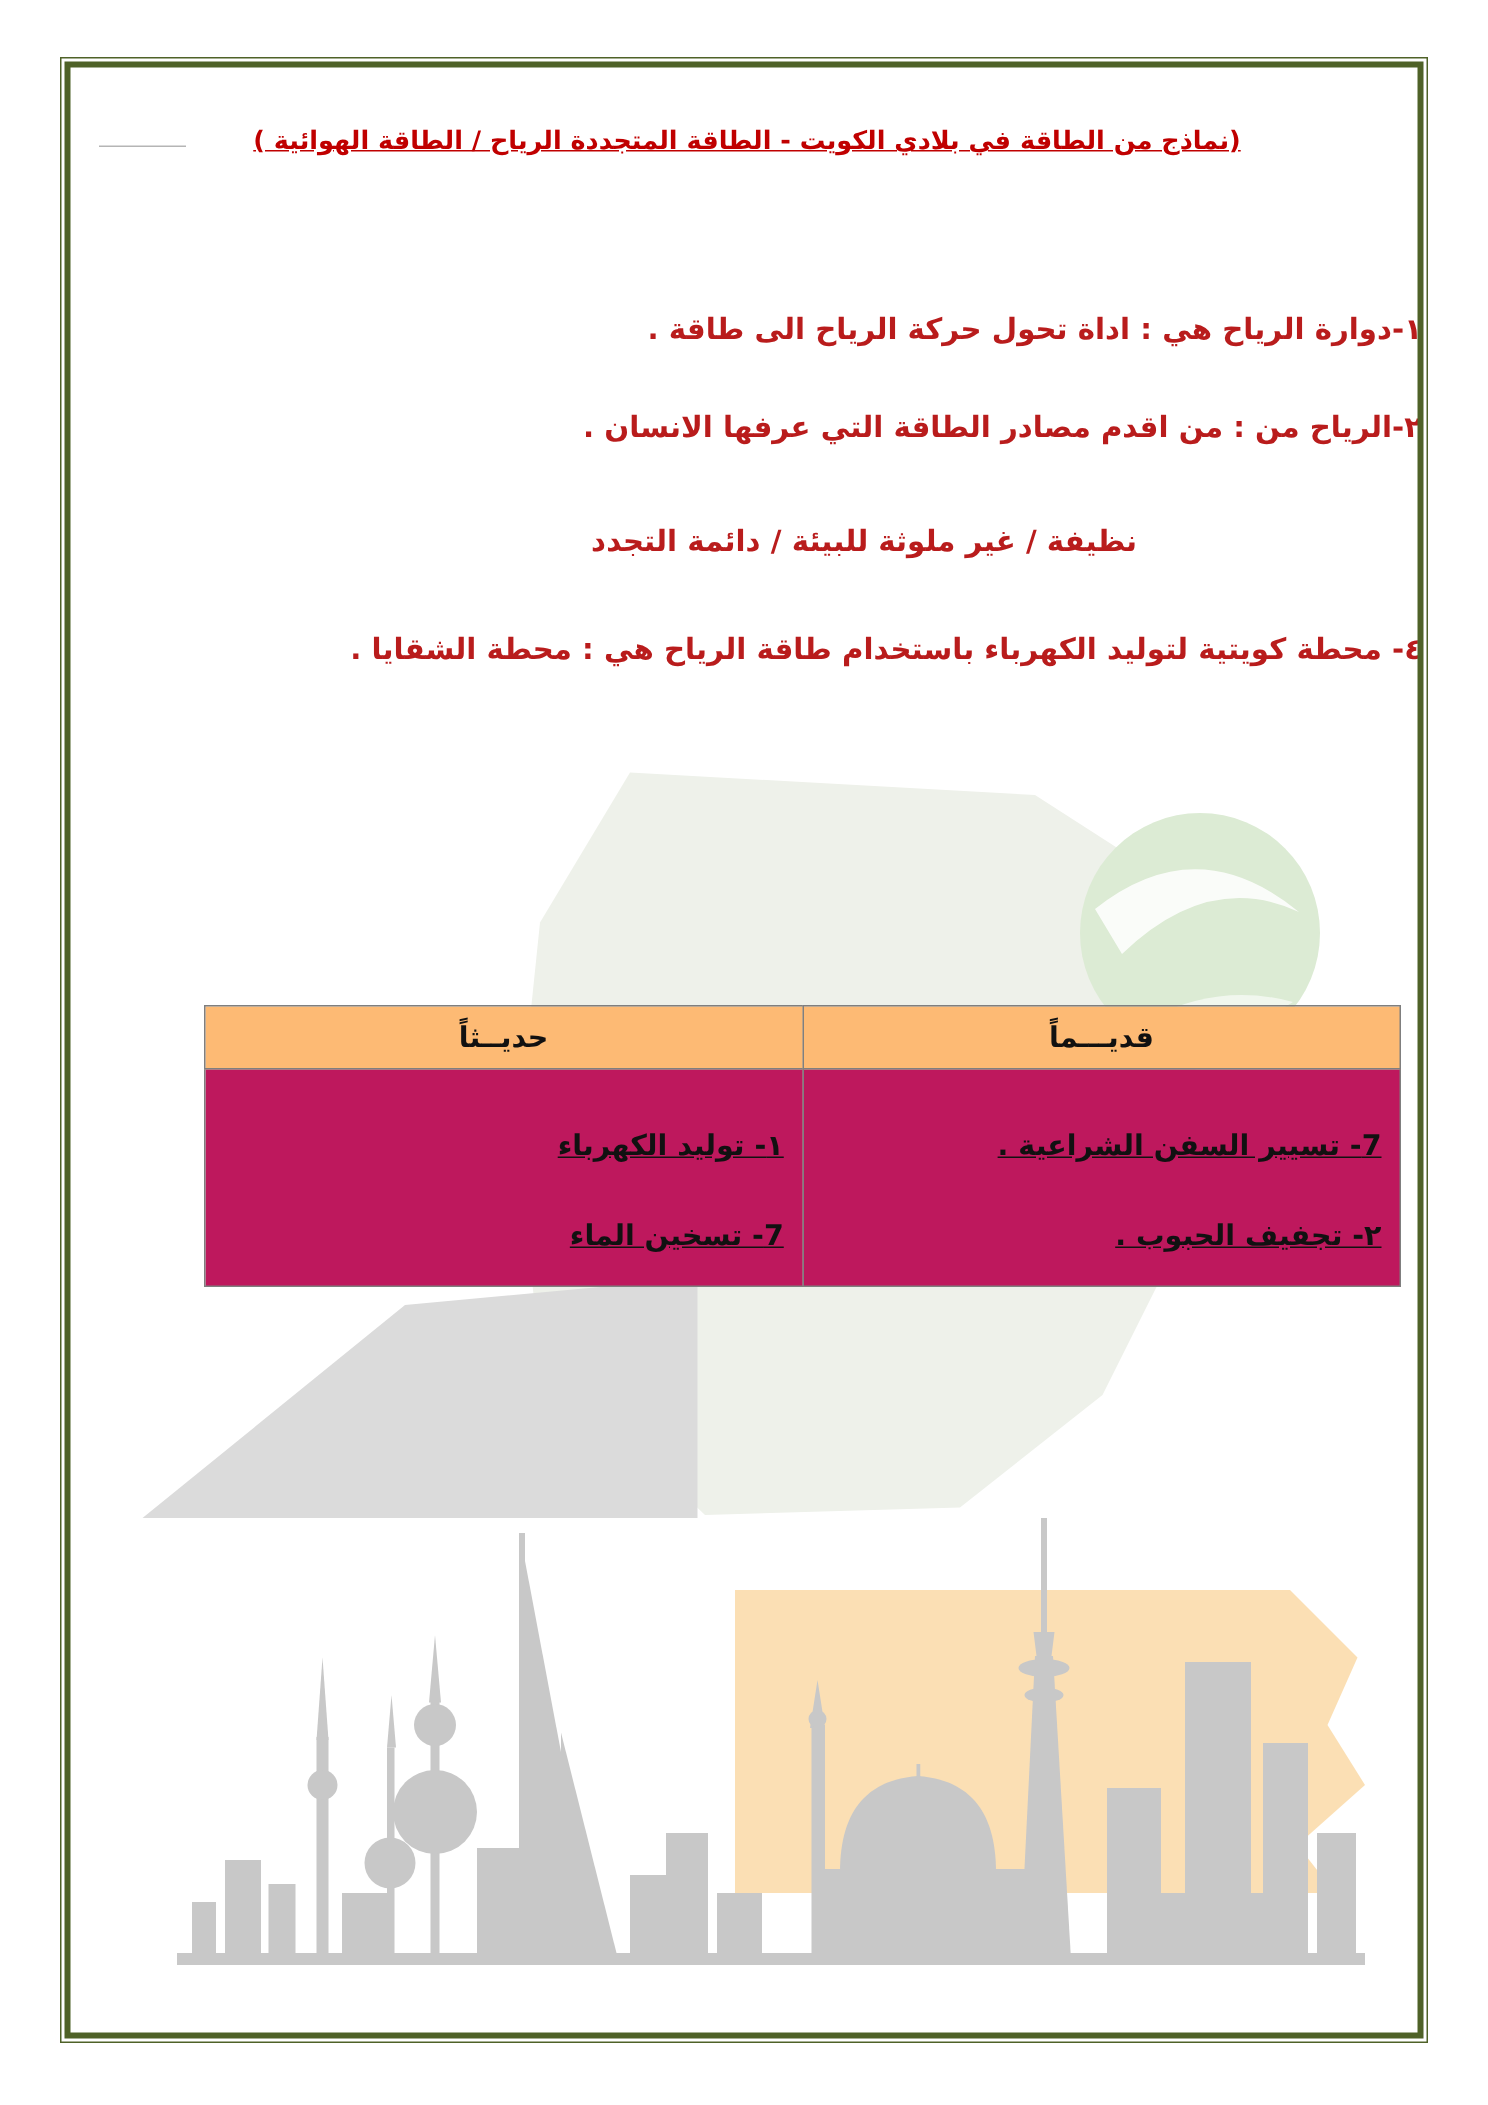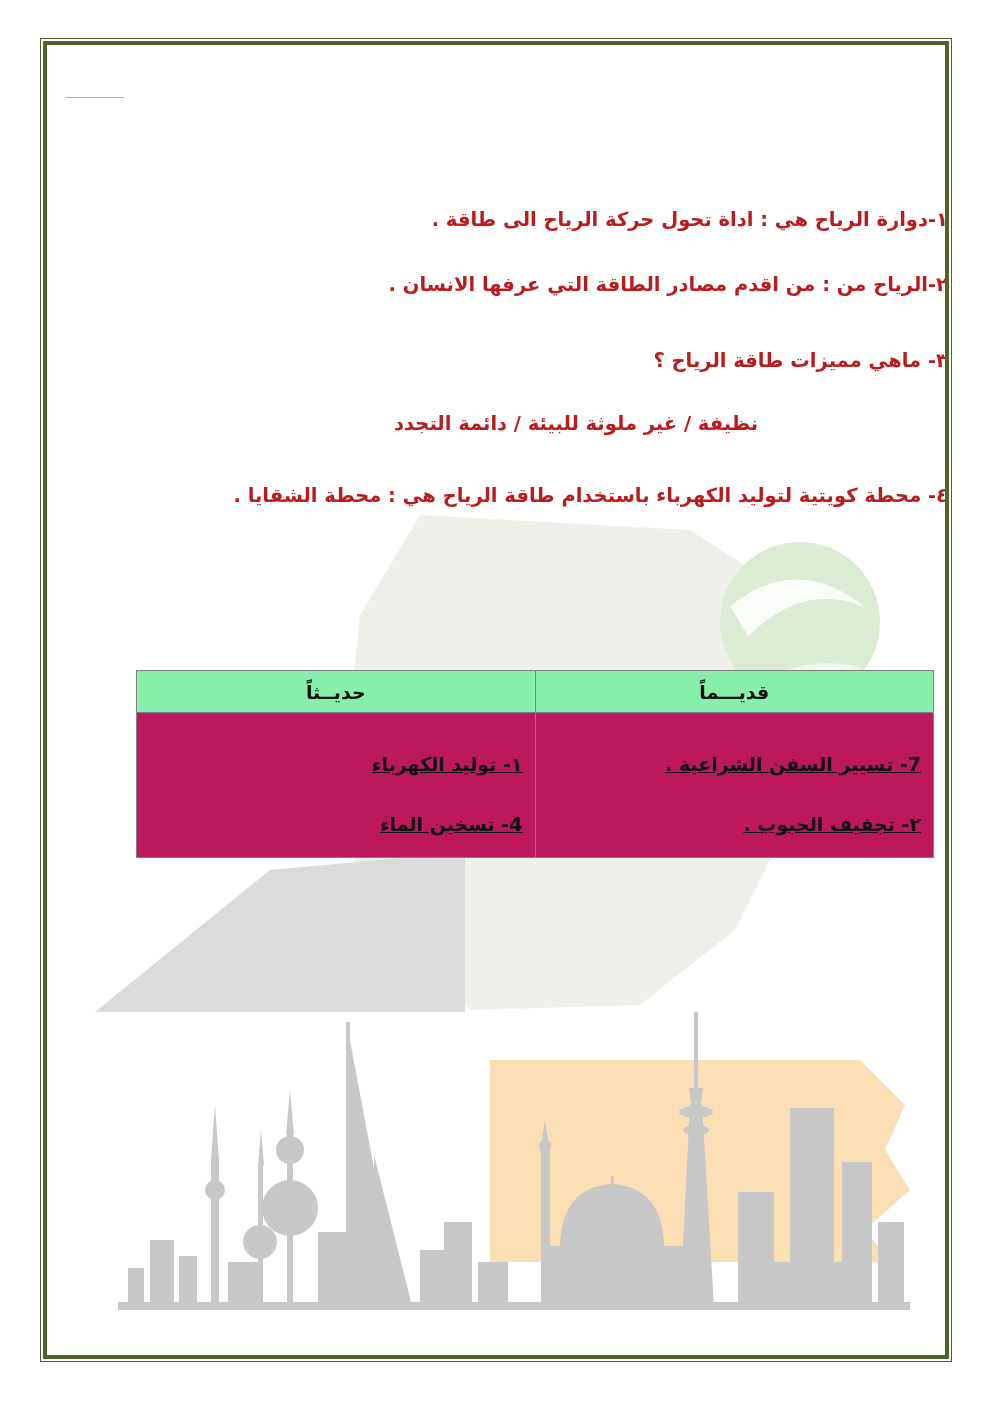--- a/index.html
+++ b/index.html
@@ -56,21 +56,21 @@
   .l5 { margin-bottom: 52px; }
   .l6 { padding-right: 42px; }
   .compare-table {
     position: absolute; z-index: 2;
     left: 136px; top: 670px; width: 798px;
     border-collapse: collapse;
     direction: rtl;
     font-weight: bold; font-size: 19px; color: #111111;
   }
   .compare-table th {
-    background: #86efac;
+    background: #fdba74;
     border: 1px solid #7f7f7f;
     height: 42px; width: 50%;
     text-align: center; font-size: 19px; font-weight: bold;
   }
   .compare-table td {
     background: #be185d;
     border: 1px solid #7f7f7f;
     width: 50%;
     vertical-align: top;
     text-align: right;
@@ -142,43 +142,43 @@
       <rect x="878" y="1222" width="26" height="84"></rect>
       <rect x="752" y="1262" width="90" height="44"></rect>
     </g>
   </svg>
 
   <div class="frame-outer">
     <div class="frame-inner"></div>
   </div>
 
   <div class="title-rule-stub"></div>
+  <div class="doc-title">(نماذج من الطاقة في بلادي الكويت - الطاقة المتجددة الرياح  /  الطاقة الهوائية  )</div>
 
   <div class="body-text">
     <div class="line l1">١-دوارة الرياح هي : اداة تحول حركة الرياح الى طاقة .</div>
     <div class="line l2">٢-الرياح من : من اقدم مصادر الطاقة التي عرفها الانسان .</div>
-    <div class="line l3">٣- ماهي مميزات طاقة الرياح ؟</div>
     <div class="line l4">نظيفة /  غير ملوثة للبيئة   /   دائمة التجدد</div>
     <div class="line l5">٤- محطة كويتية لتوليد الكهرباء باستخدام طاقة الرياح هي :  محطة الشقايا .</div>
   </div>
 
   <table class="compare-table">
     <thead>
       <tr>
         <th>قديـــماً</th>
         <th>حديــثاً</th>
       </tr>
     </thead>
     <tbody>
       <tr>
         <td>
           <div class="cell-item">7- تسيير السفن الشراعية .</div>
           <div class="cell-item">٢- تجفيف الحبوب .</div>
         </td>
         <td>
           <div class="cell-item">١- توليد الكهرباء</div>
-          <div class="cell-item">4- تسخين الماء</div>
+          <div class="cell-item">7- تسخين الماء</div>
         </td>
       </tr>
     </tbody>
   </table>
 
 </div>
 
 </body></html>

